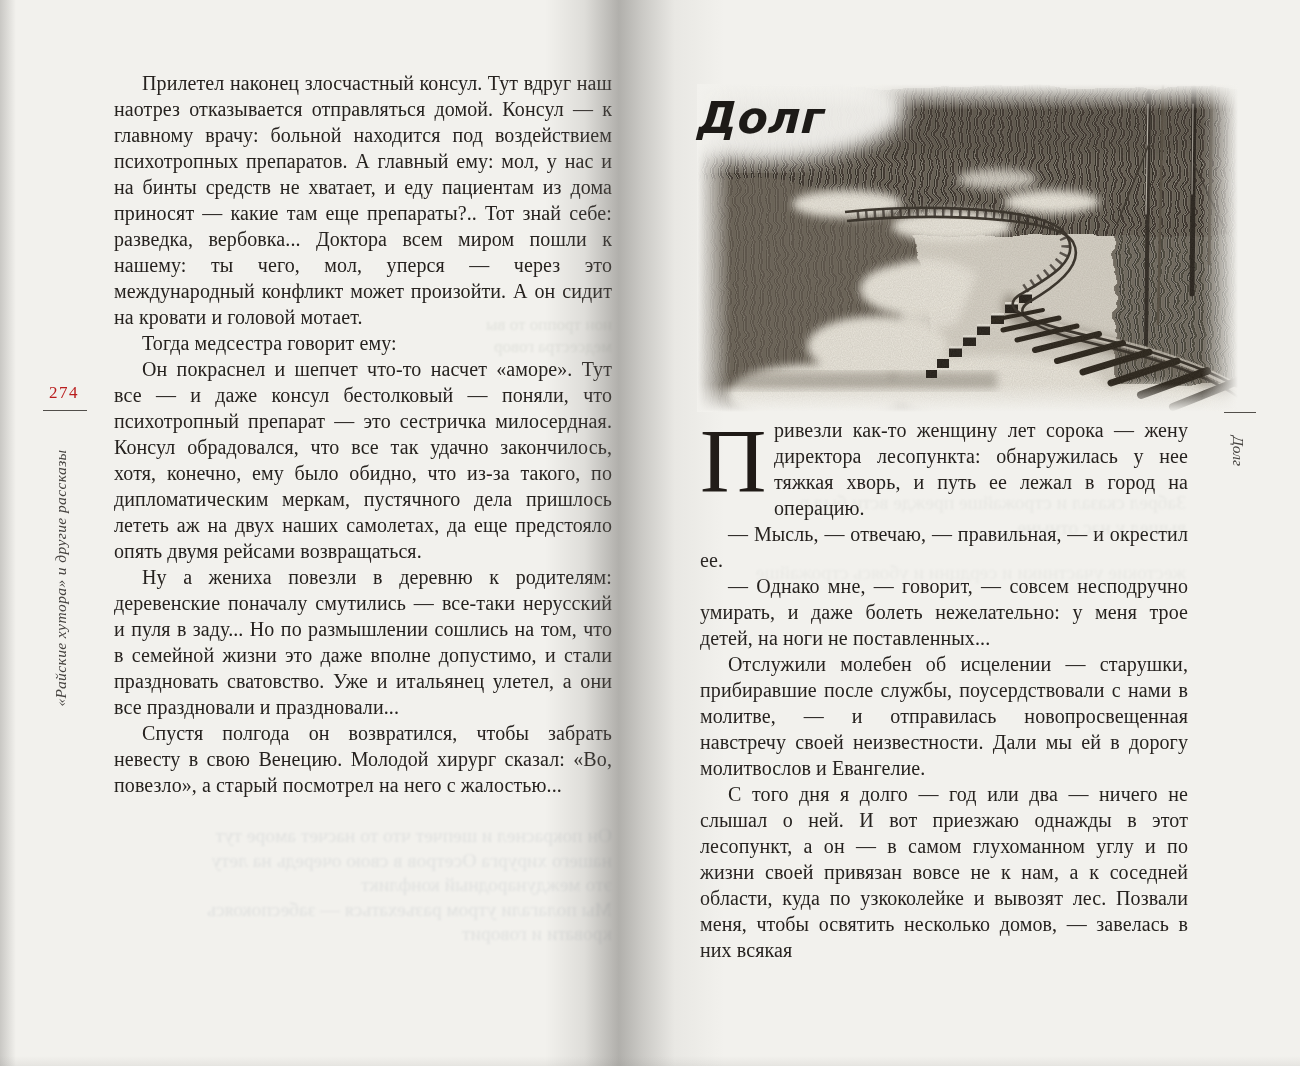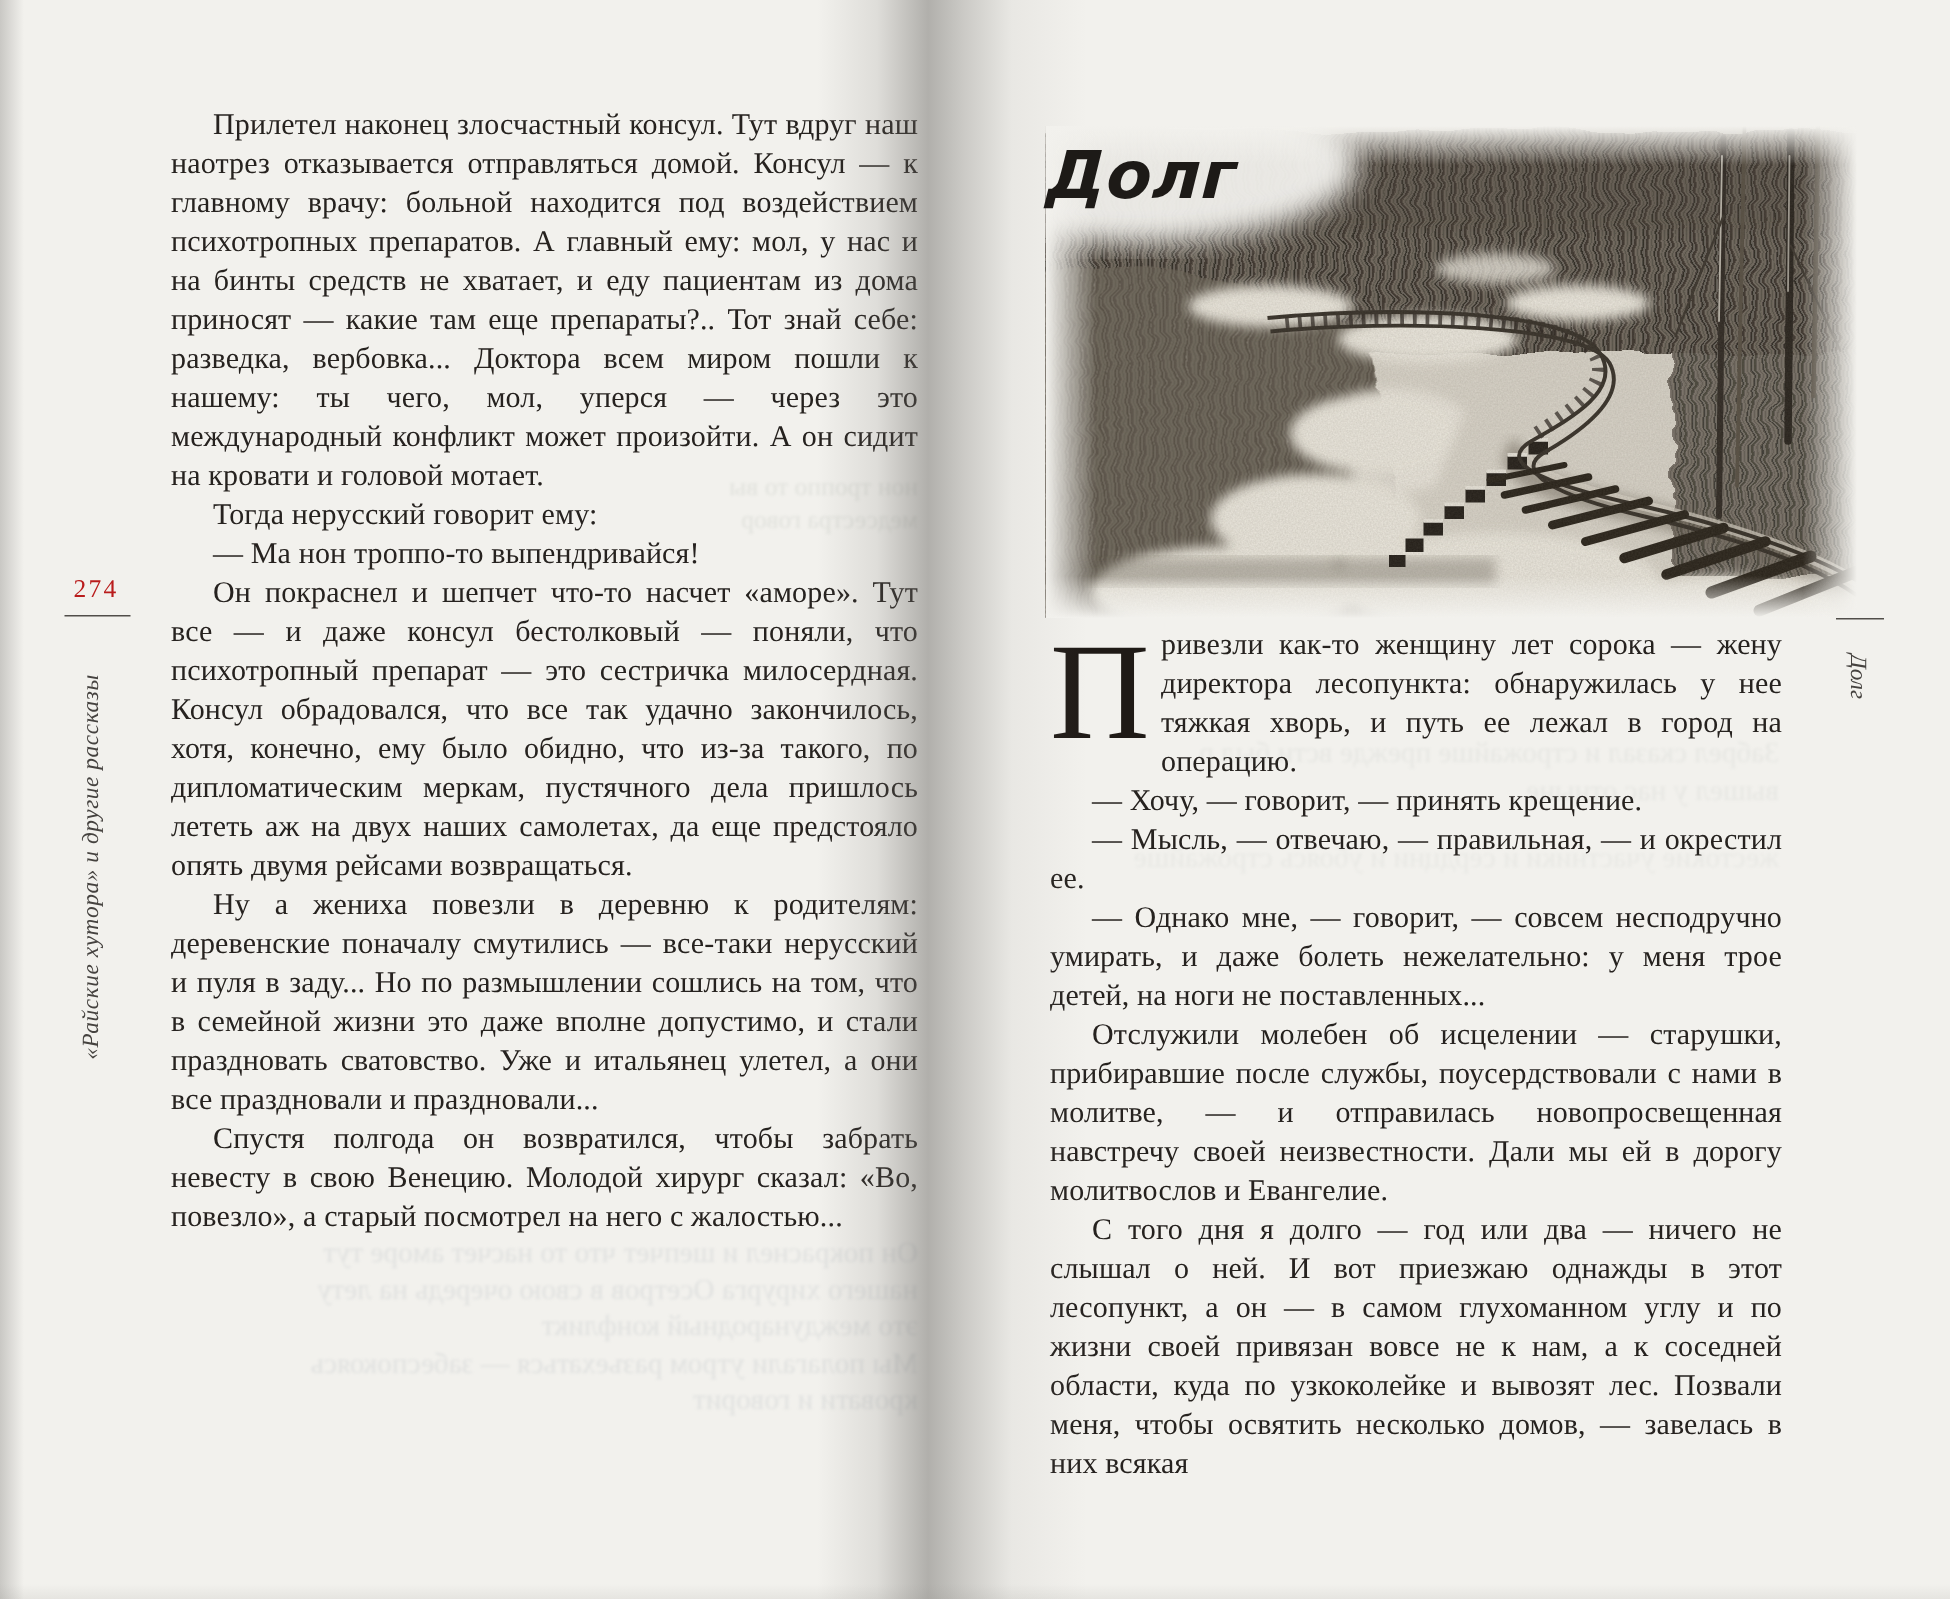--- a/index.html
+++ b/index.html
@@ -67,22 +67,21 @@
   .g-right-low{left:700px;top:560px;width:486px;font-size:19.5px;line-height:25px;
               opacity:0.09;color:#8a948f;}
 </style>
 </head>
 <body>
 
 <div class="scan">
 
   <div class="bodycol col-left">
     <p>Прилетел наконец злосчастный консул. Тут вдруг наш наотрез отказывается отправляться домой. Консул — к главному врачу: больной находится под воздействием психотропных препаратов. А главный ему: мол, у нас и на бинты средств не хватает, и еду пациентам из дома приносят — какие там еще препараты?.. Тот знай себе: разведка, вербовка... Доктора всем миром пошли к нашему: ты чего, мол, уперся — через это международный конфликт может произойти. А он сидит на кровати и головой мотает.</p>
-    <p>Тогда нерусский говорит ему:</p>
-    <p>— Ма нон троппо-то выпендривайся!</p>
+    <p>Тогда медсестра говорит ему:</p>
     <p>Он покраснел и шепчет что-то насчет «аморе». Тут все — и даже консул бестолковый — поняли, что психотропный препарат — это сестричка милосердная. Консул обрадовался, что все так удачно закончилось, хотя, конечно, ему было обидно, что из-за такого, по дипломатическим меркам, пустячного дела пришлось лететь аж на двух наших самолетах, да еще предстояло опять двумя рейсами возвращаться.</p>
     <p>Ну а жениха повезли в деревню к родителям: деревенские поначалу смутились — все-таки нерусский и пуля в заду... Но по размышлении сошлись на том, что в семейной жизни это даже вполне допустимо, и стали праздновать сватовство. Уже и итальянец улетел, а они все праздновали и праздновали...</p>
     <p>Спустя полгода он возвратился, чтобы забрать невесту в свою Венецию. Молодой хирург сказал: «Во, повезло», а старый посмотрел на него с жалостью...</p>
   </div>
 
   <div class="page-number">274</div>
   <div class="rule-left"></div>
   <div class="vtitle-left">«Райские хутора» и другие рассказы</div>
 
   <div class="chapter-title">Долг</div>
@@ -215,21 +214,20 @@
       <rect x="0" y="300" width="541" height="28" fill="url(#fadeB)"></rect>
       <rect x="0" y="0" width="34" height="328" fill="url(#fadeL)"></rect>
       <rect x="505" y="0" width="36" height="328" fill="url(#fadeR)"></rect>
     </svg>
   </div>
 
   <div class="bodycol col-right">
     <p class="noindent">
       <span class="dropcap">П</span><span>ривезли как-то женщину лет сорока — жену директора лесопункта: обнаружилась у нее тяжкая хворь, и путь ее лежал в город на операцию.</span>
     </p>
-    <p>— Хочу, — говорит, — принять крещение.</p>
     <p>— Мысль, — отвечаю, — правильная, — и окрестил ее.</p>
     <p>— Однако мне, — говорит, — совсем несподручно умирать, и даже болеть нежелательно: у меня трое детей, на ноги не поставленных...</p>
     <p>Отслужили молебен об исцелении — старушки, прибиравшие после службы, поусердствовали с нами в молитве, — и отправилась новопросвещенная навстречу своей неизвестности. Дали мы ей в дорогу молитвослов и Евангелие.</p>
     <p>С того дня я долго — год или два — ничего не слышал о ней. И вот приезжаю однажды в этот лесопункт, а он — в самом глухоманном углу и по жизни своей привязан вовсе не к нам, а к соседней области, куда по узкоколейке и вывозят лес. Позвали меня, чтобы освятить несколько домов, — завелась в них всякая</p>
   </div>
 
   <div class="rule-right"></div>
   <div class="vtitle-right">Долг</div>
 
   <div class="ghost g-left-mid">

